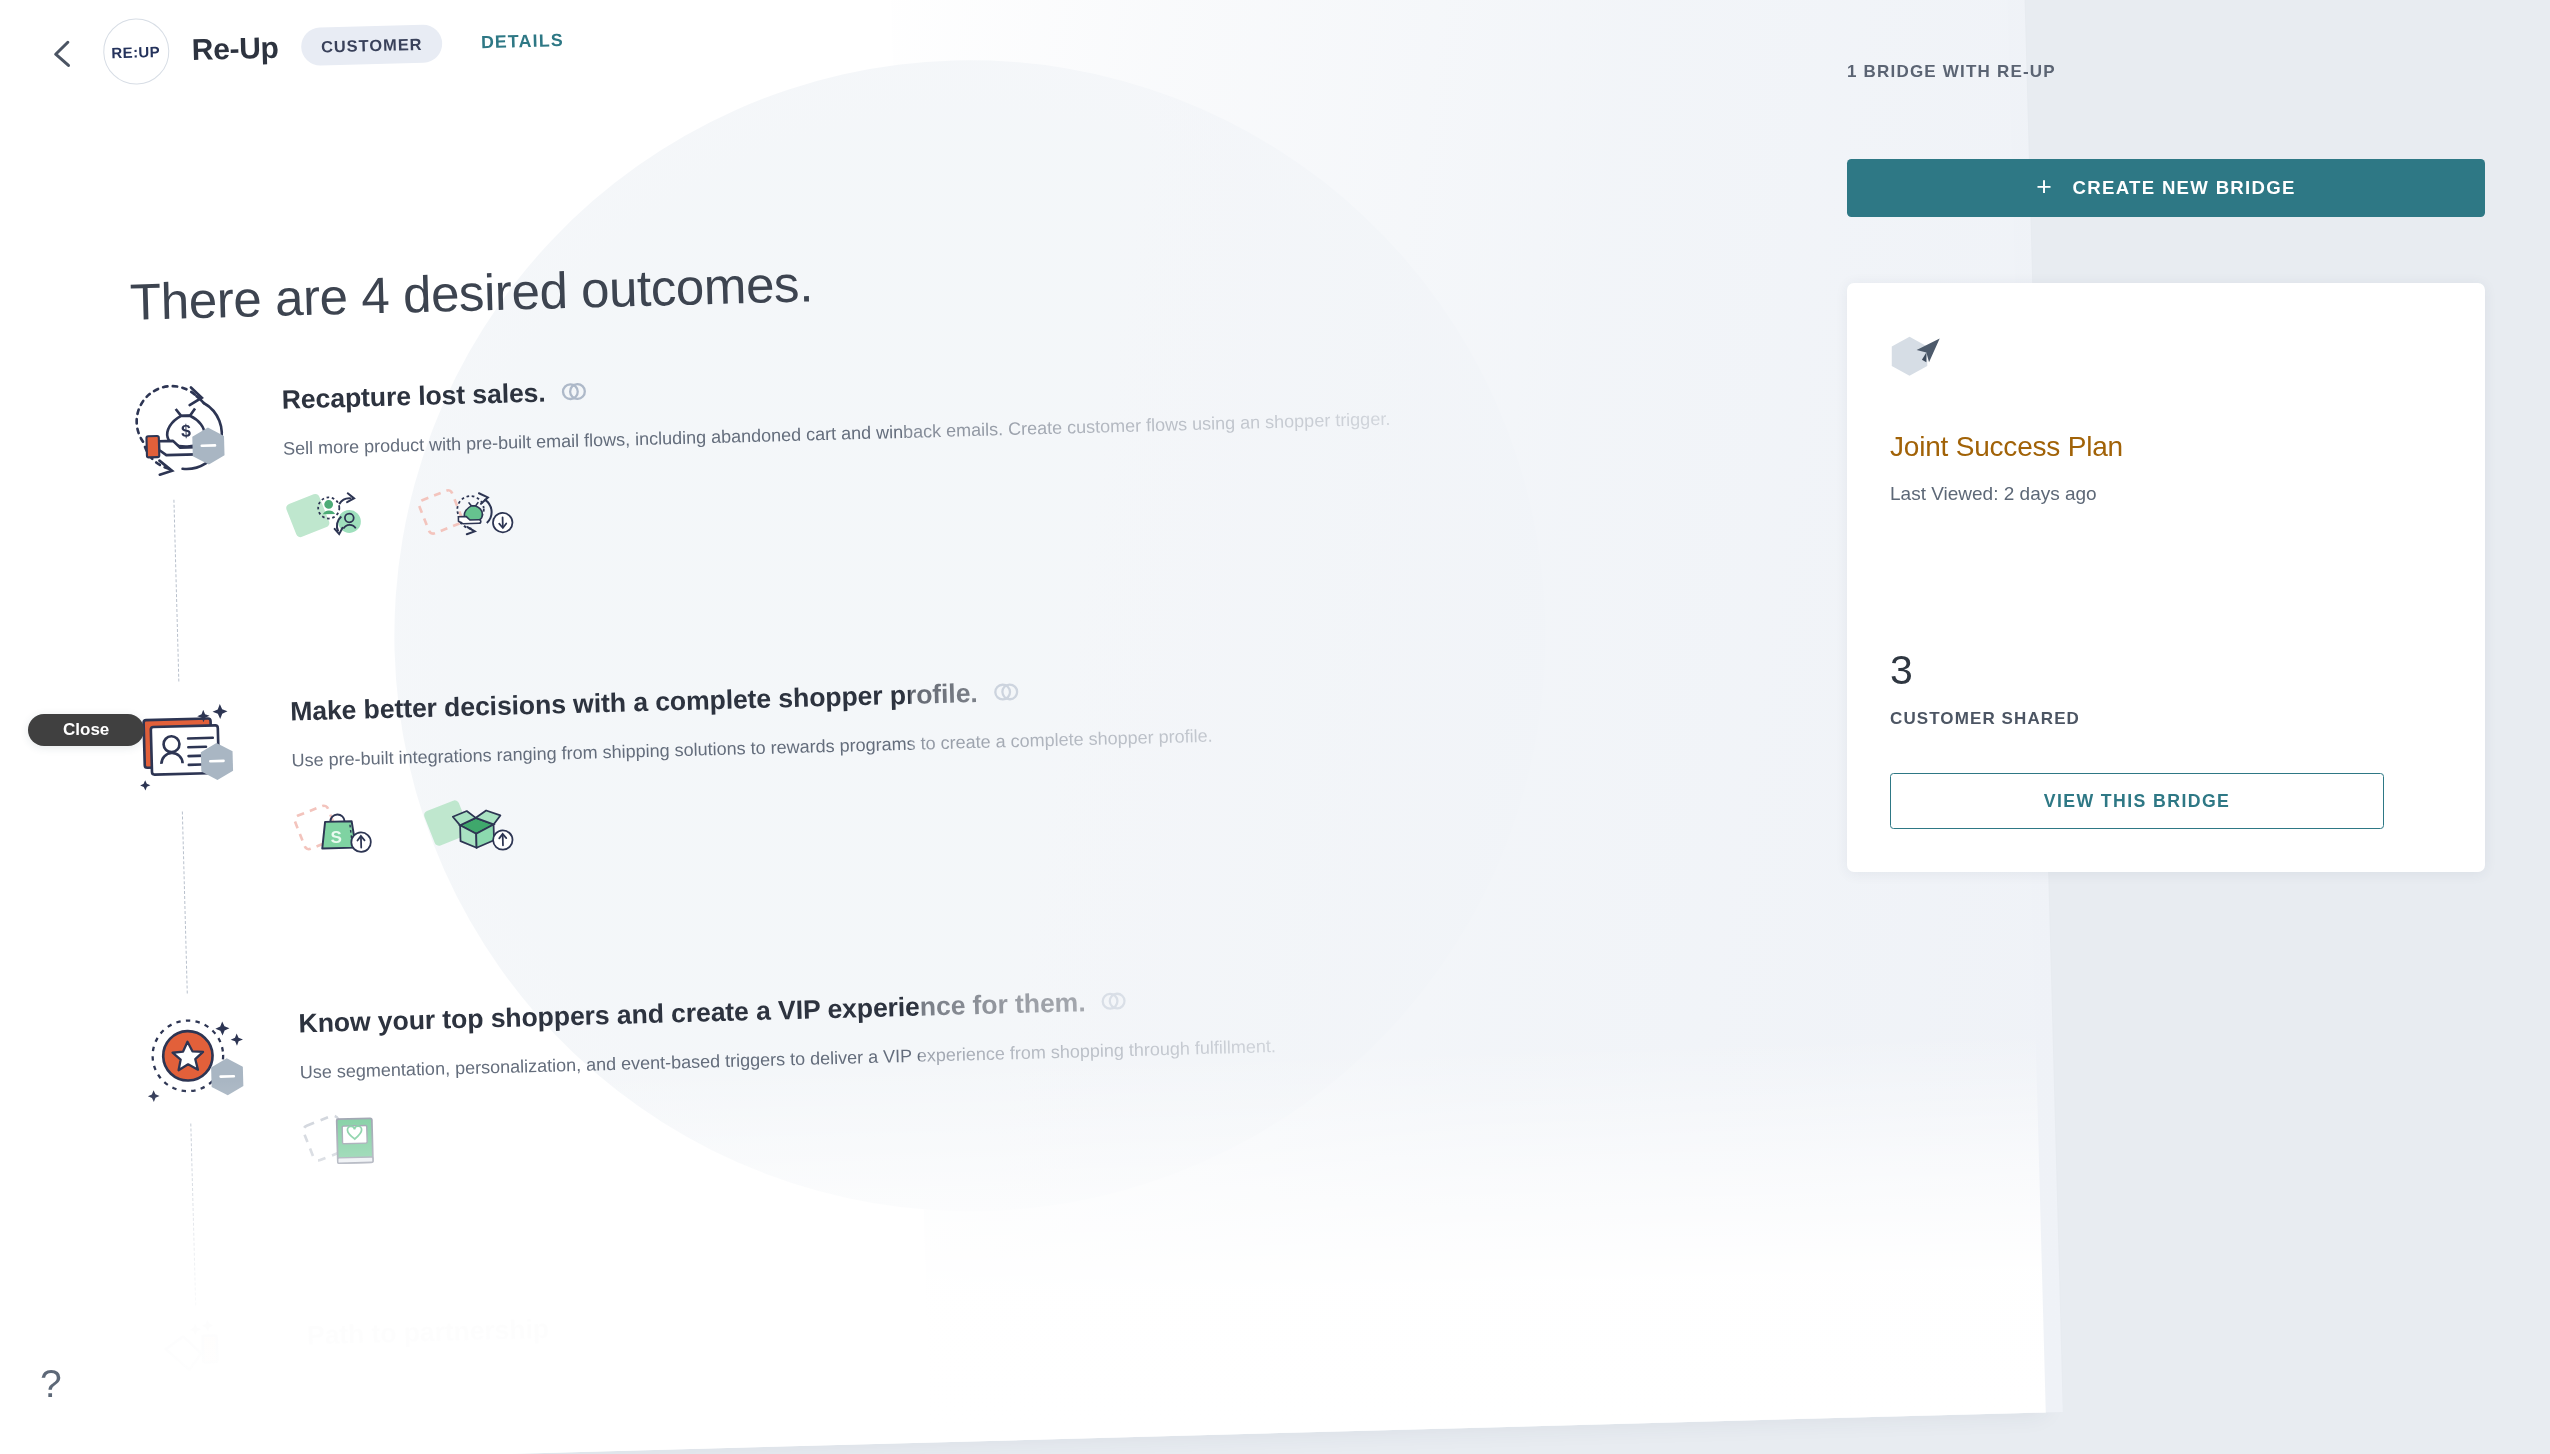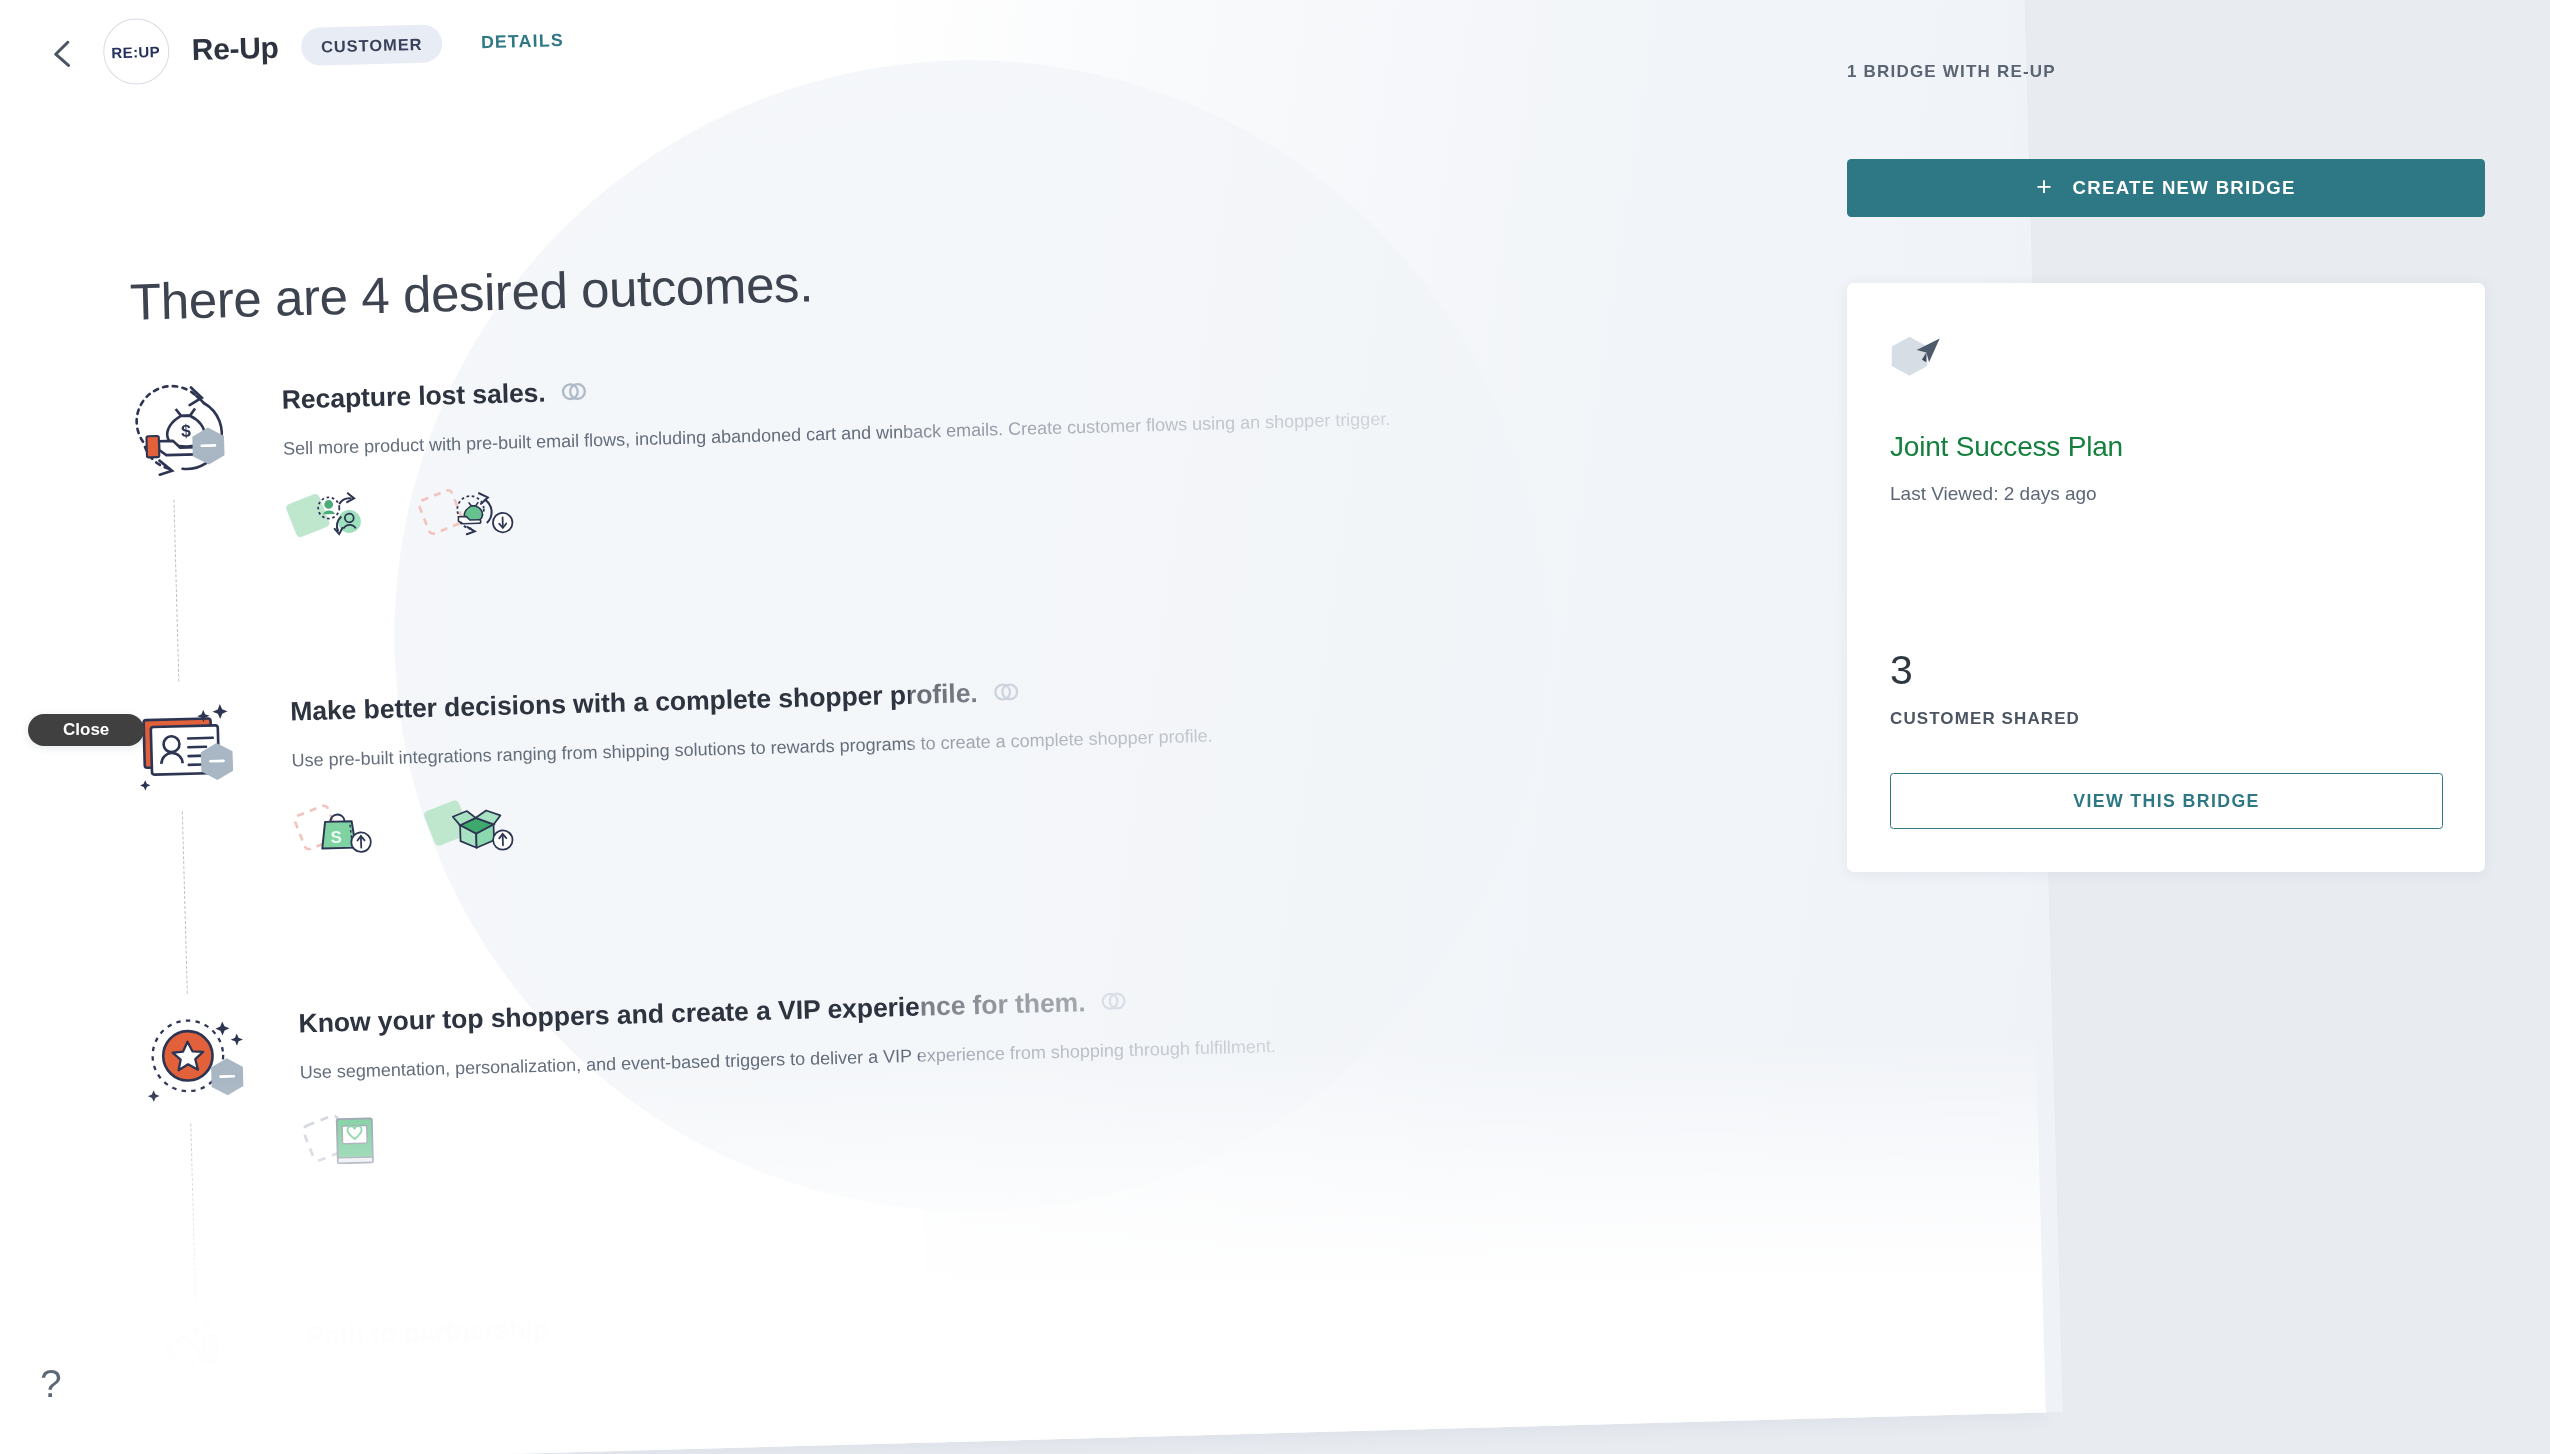--- a/index.html
+++ b/index.html
@@ -228,21 +228,21 @@
     left: 0; top: 283px;
     width: 638px; height: 589px;
     background: #fff;
     border-radius: 7px;
     box-shadow: 0 1.8px 12.4px rgba(40,55,80,.07);
     padding: 43px 43px 37px 43px;
   }
   .card-hex { margin-bottom: 50px; }
   .card-hex svg { display: block; }
   .card-title {
-    font-size: 28px; font-weight: 500; color: #15803d;
+    font-size: 28px; font-weight: 500; color: #a16207;
     letter-spacing: -0.2px;
     margin-bottom: 19.5px;
   }
   .card-sub {
     font-size: 19px; color: #5d6877;
   }
   .card-stats {
     display: flex;
     position: absolute;
     left: 43px; bottom: 143px;
@@ -253,21 +253,21 @@
     line-height: 1;
     margin-bottom: 17.7px;
   }
   .stat-label {
     font-size: 17px; font-weight: 700; letter-spacing: 1.1px;
     color: #4c5563;
   }
   .view-btn {
     position: absolute;
     left: 43px; bottom: 43px;
-    width: 553px; height: 56px;
+    width: 494px; height: 56px;
     background: #fff;
     border: 1.8px solid #2e7885;
     border-radius: 3.5px;
     color: #2e7885;
     font-size: 17.7px; font-weight: 700; letter-spacing: 1.4px;
     cursor: pointer;
     font-family: "Liberation Sans", sans-serif;
   }
 </style>
 </head>

